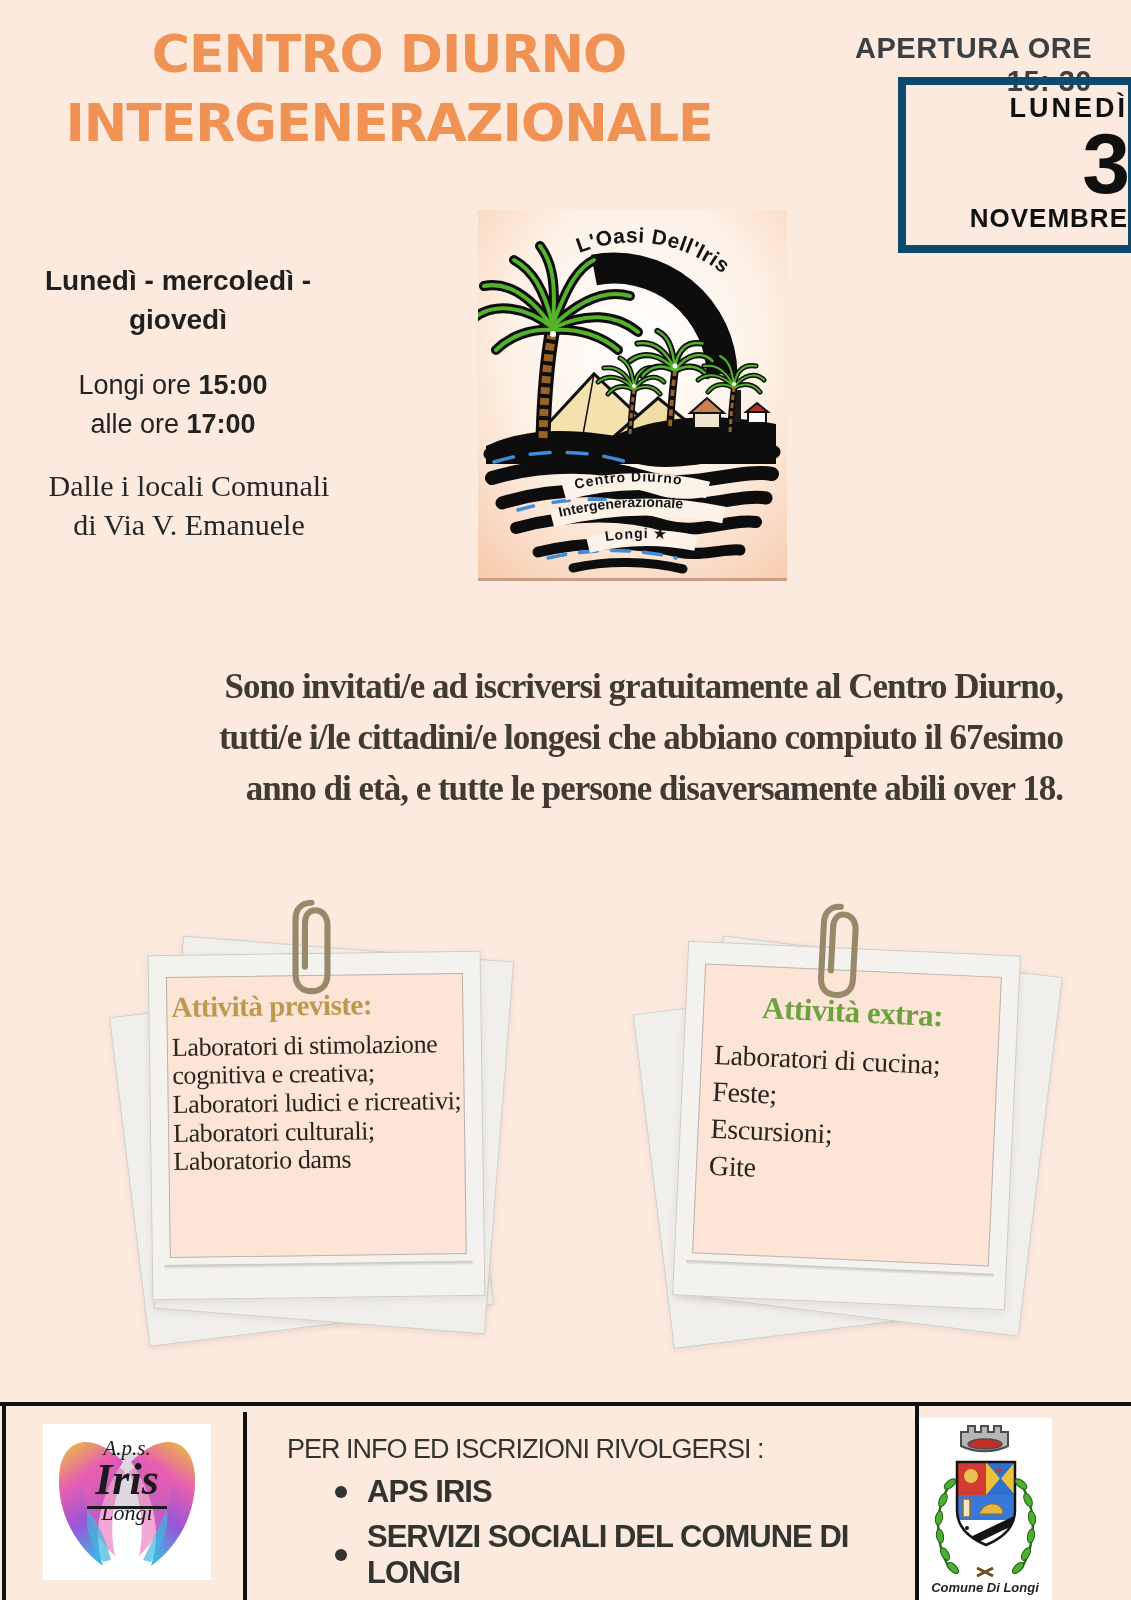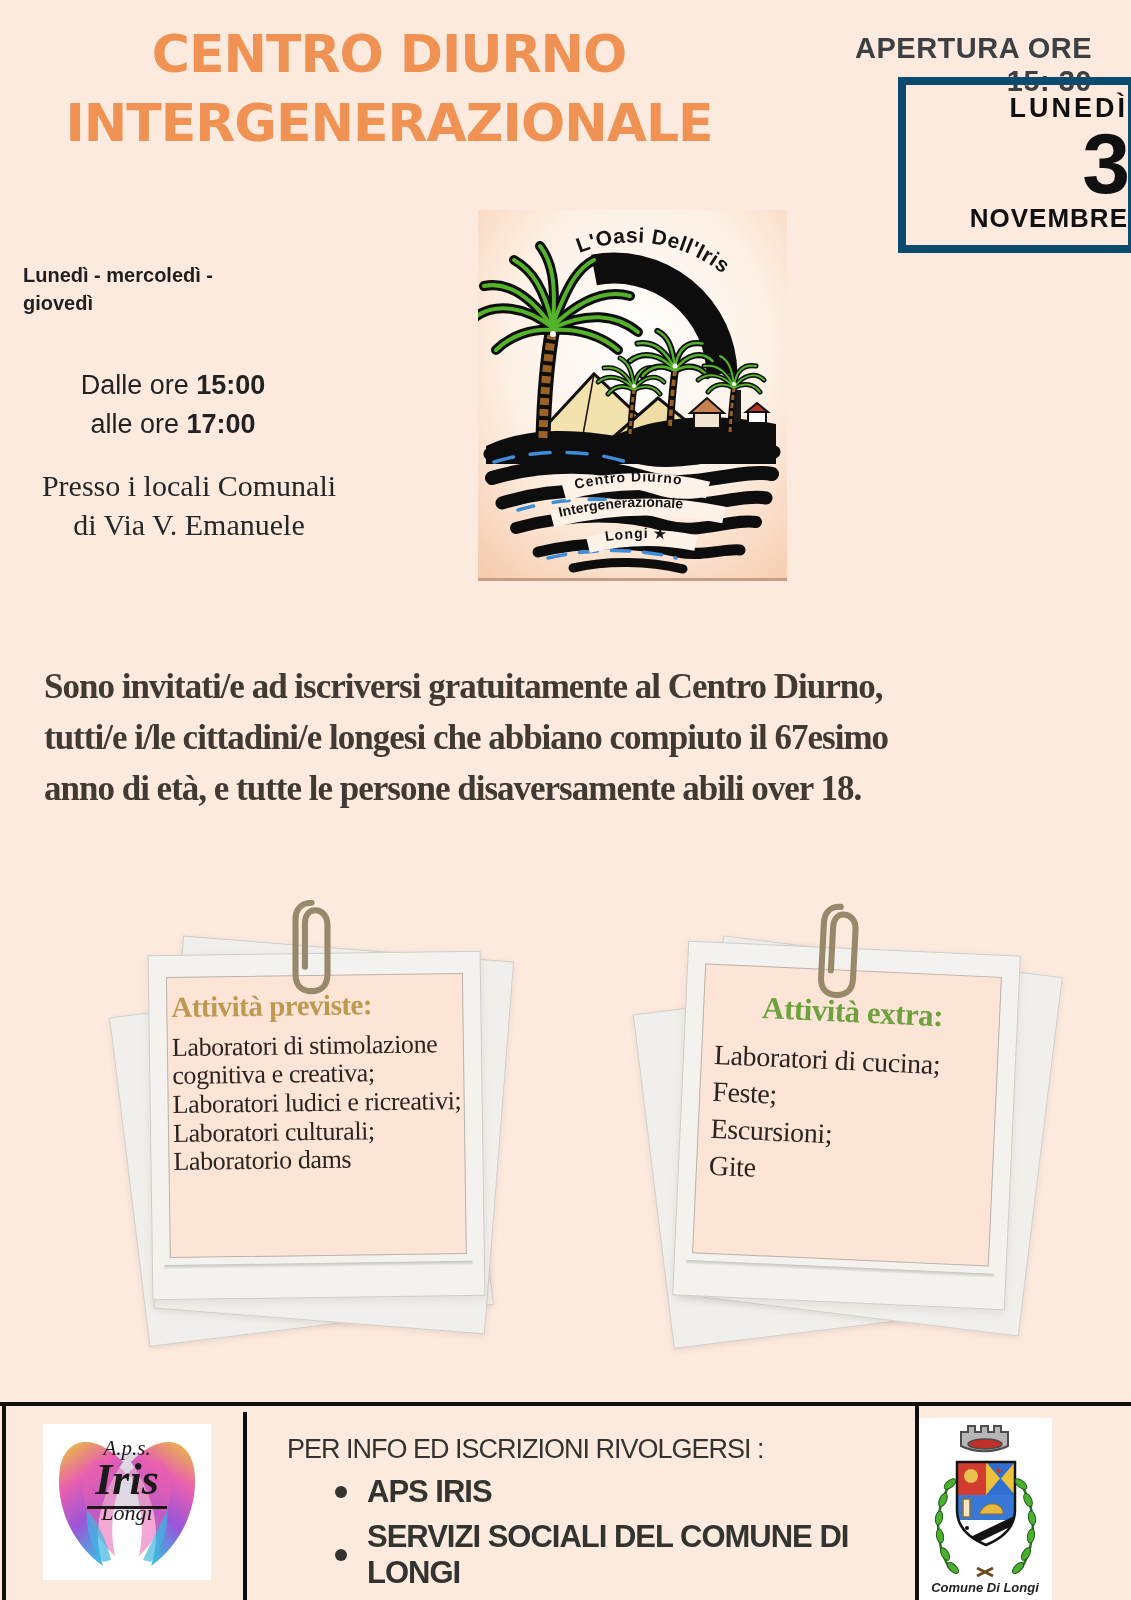--- a/index.html
+++ b/index.html
@@ -20,42 +20,42 @@
   }
   .calendar {
     position:absolute; left:898px; top:77px; width:182px; height:160px;
     border:8px solid #0c4a6e; text-align:right; color:#101010;padding-left:40px;
   }
   .cal-day   { font-size:27px; font-weight:800; letter-spacing:3px; margin-top:8px; }
   .cal-num   { font-size:86px; font-weight:800; line-height:0.92; letter-spacing:-2px; }
   .cal-month { font-size:26px; font-weight:800; letter-spacing:1px; }
   
   .days {
-    position:absolute; left:23px; top:262px; width:310px; text-align:left;
-    font-size:20px; font-weight:700; color:#1f1f1f; line-height:1.38;
+    position:absolute; left:23px; top:262px; width:310px; text-align:center;
+    font-size:28px; font-weight:700; color:#1f1f1f; line-height:1.38;
   }
   .hours {
     position:absolute; left:23px; top:366px; width:300px; text-align:center;
     font-size:27px; color:#222; line-height:1.45;
   }
   .hours .b { font-weight:bold; }
   .location {
     position:absolute; left:14px; top:466px; width:350px; text-align:center;
     font-family:"Liberation Serif", serif; font-size:30px; color:#262626; line-height:1.3;
   }
   
   .logo-box {
     position:absolute; left:478px; top:210px; width:309px; height:368px;
     border-bottom:3px solid #c79e85;
   }
   .logo-box svg { display:block; }
   svg text { font-family:"Liberation Sans", sans-serif; }
   
   .invite {
-    position:absolute; left:44px; top:662px; width:1011px; text-align:left;
+    position:absolute; left:52px; top:662px; width:1011px; text-align:right;
     font-family:"Liberation Serif", serif; font-weight:700;
     font-size:35px; letter-spacing:-1px; color:#403a33; line-height:1.45;
   }
   
   .sheet {
     position:absolute; background:#f1efec; border:1px solid #d2cec9;
     box-shadow:0 2px 6px rgba(90,70,60,.12);
   }
   .polaroid {
     position:absolute; background:#f4f2ef; border:1px solid #cfccc7;
@@ -119,25 +119,25 @@
     <div class="cal-day">LUNEDÌ</div>
     <div class="cal-num">3</div>
     <div class="cal-month">NOVEMBRE</div>
   </div>
 
   <div class="days">
     <span>Lunedì - mercoledì -</span><br>
     <span>giovedì</span>
   </div>
   <div class="hours">
-    <div><span>Dalle ore </span><span class="b">15:00</span></div>
+    <div><span>Longi ore </span><span class="b">15:00</span></div>
     <div><span>alle ore </span><span class="b">17:00</span></div>
   </div>
   <div class="location">
-    <div>Presso i locali Comunali</div>
+    <div>Dalle i locali Comunali</div>
     <div>di Via V. Emanuele</div>
   </div>
 
   <div class="logo-box">
     <svg width="309" height="368" viewBox="0 0 309 368">
       <defs>
         <radialGradient id="lgbg" cx="52%" cy="38%" r="78%">
           <stop offset="0%" stop-color="#ffffff"></stop>
           <stop offset="55%" stop-color="#fdf0e4"></stop>
           <stop offset="100%" stop-color="#f7cdb0"></stop>

